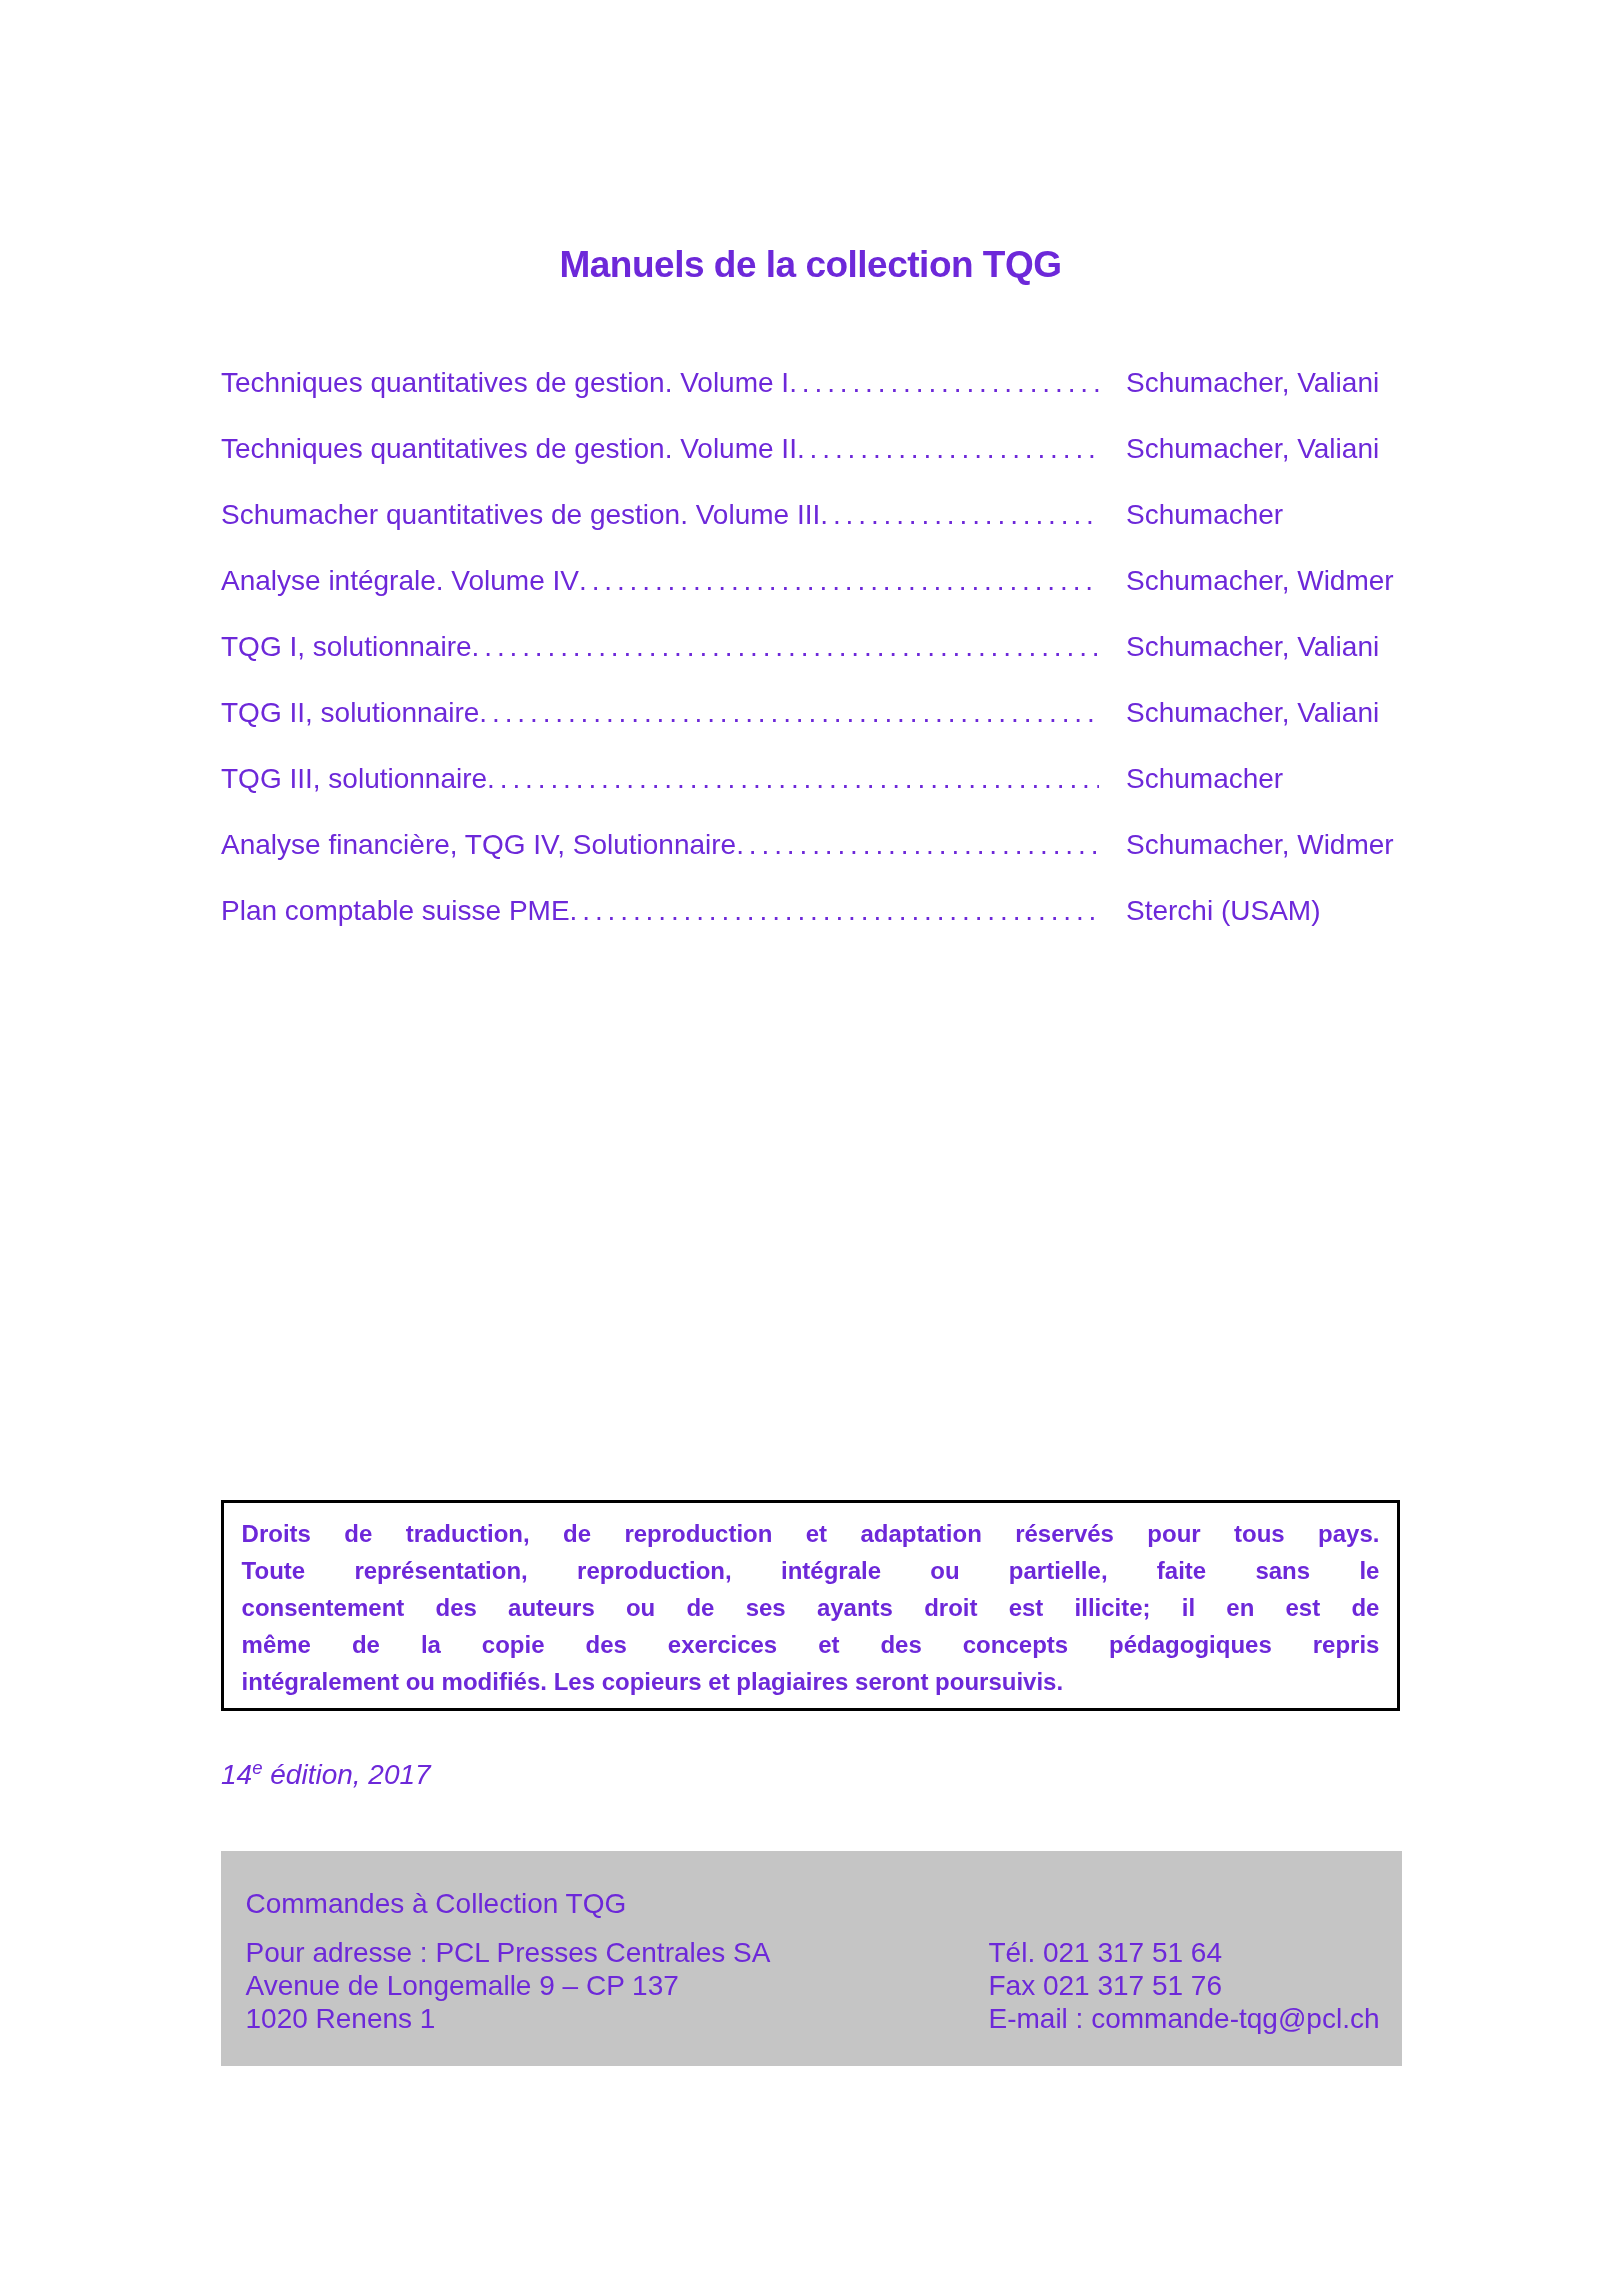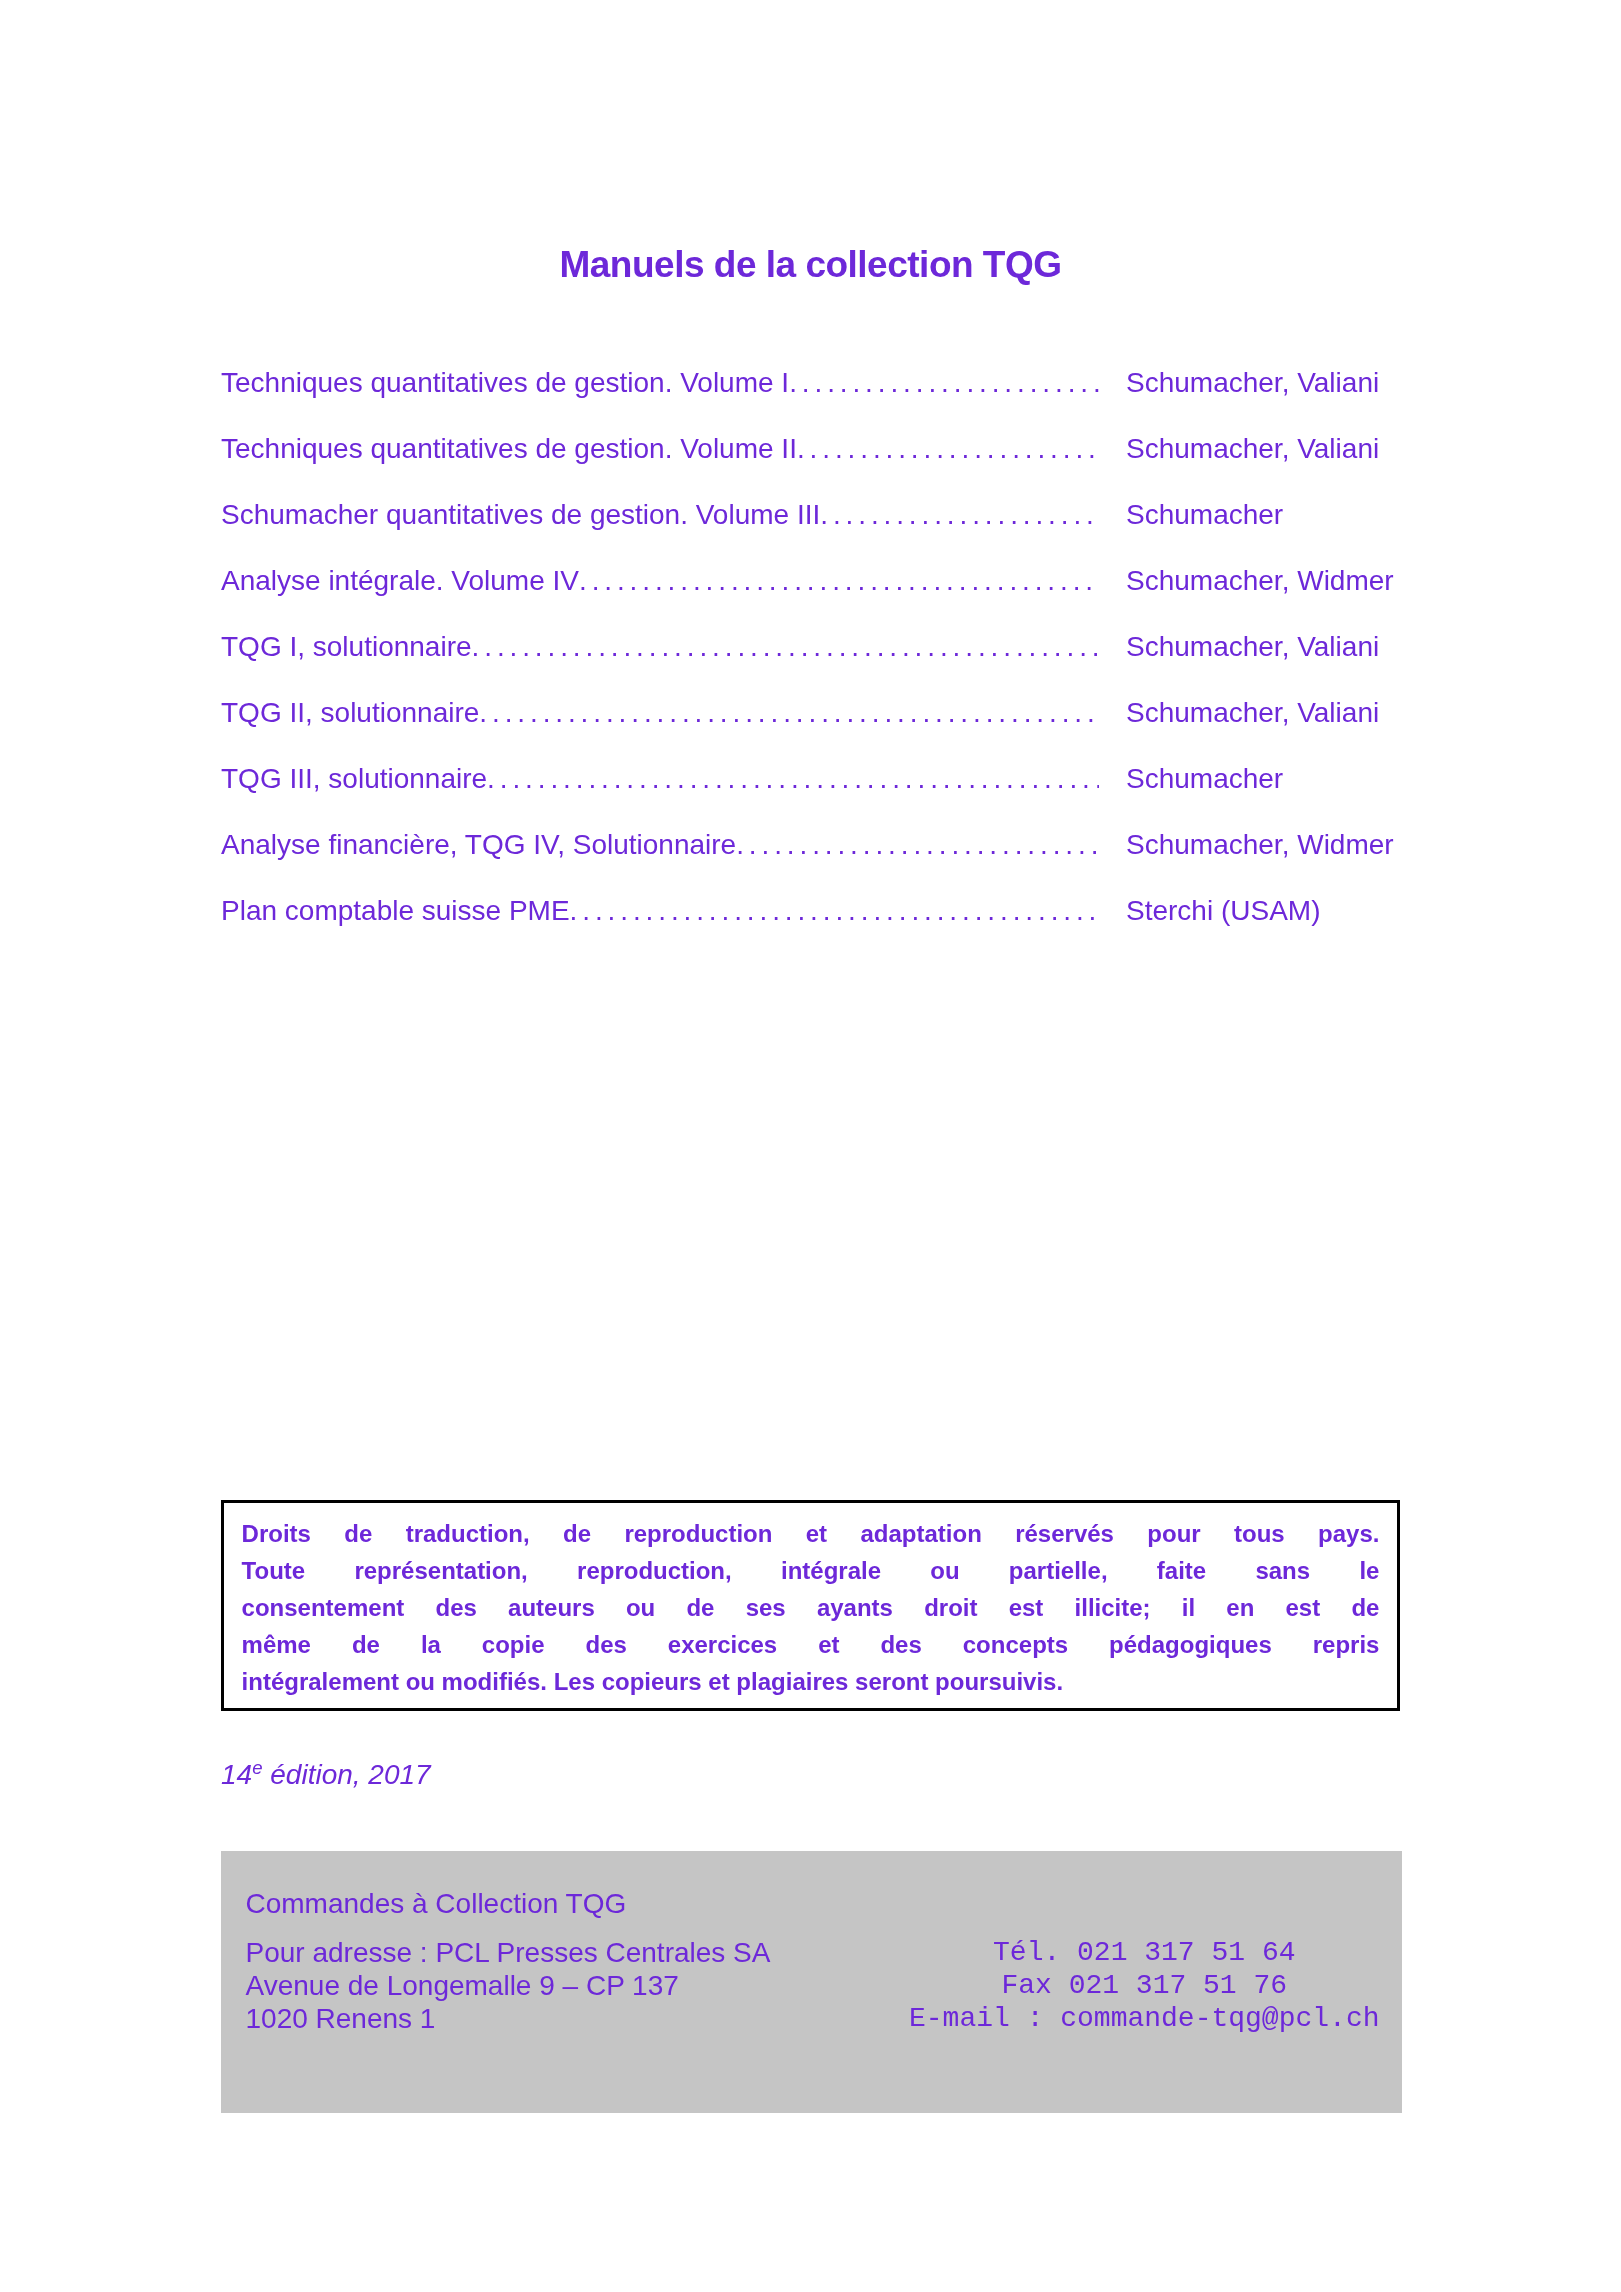--- a/index.html
+++ b/index.html
@@ -99,43 +99,42 @@
     font-size: 18.6px;
     line-height: 0;
   }
 
   
   .orders-box {
     position: absolute;
     left: 221px;
     top: 1851px;
     width: 1181px;
-    height: 262px;
+    height: 215px;
     box-sizing: border-box;
     background: #c5c5c5;
     padding: 39px 22.5px 0 24.5px;
     font-size: 28px;
   }
   .orders-heading {
     line-height: 28px;
     margin-bottom: 17.6px;
     white-space: nowrap;
   }
   .orders-cols {
     display: flex;
     justify-content: space-between;
     line-height: 33px;
   }
   .orders-address div,
   .orders-contact div {
     white-space: nowrap;
   }
   .orders-contact {
-    text-align: center;
-    font-family: Liberation Mono, monospace;
+    text-align: left;
   }
 </style>
 </head>
 <body>
 
 <div class="page">
 
   <h1 class="doc-title">Manuels de la collection TQG</h1>
 
   <div class="book-list">

